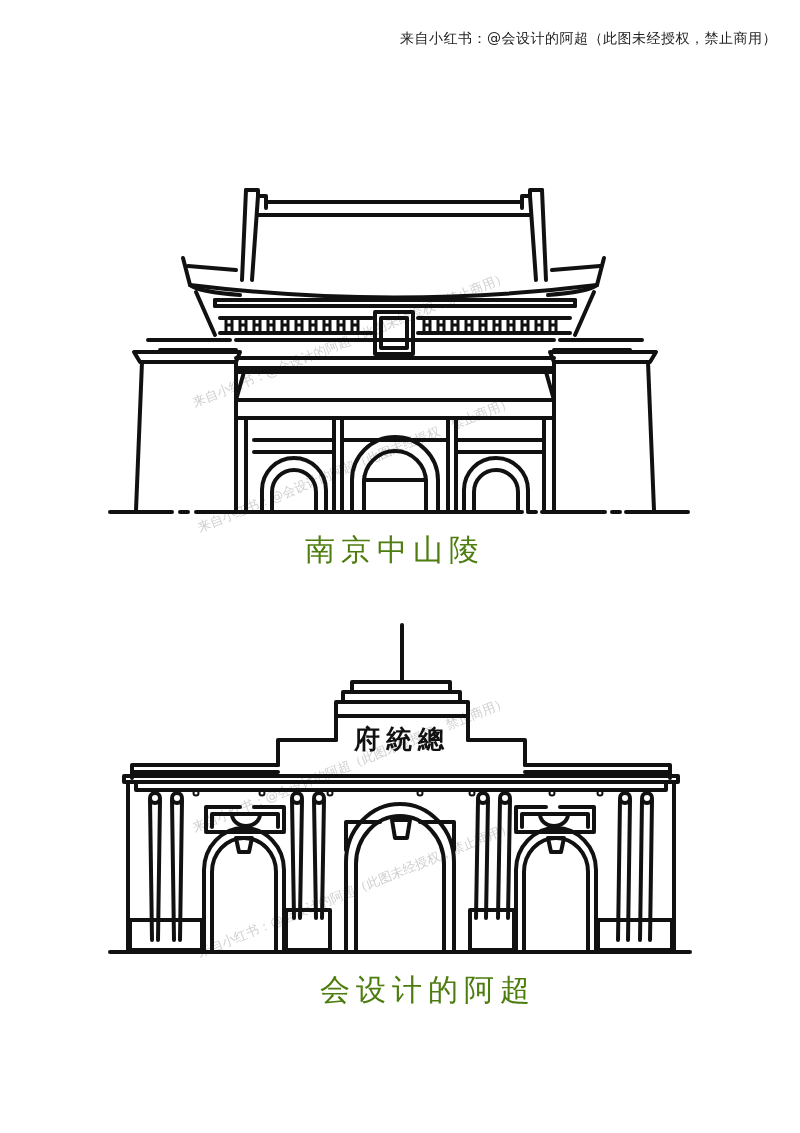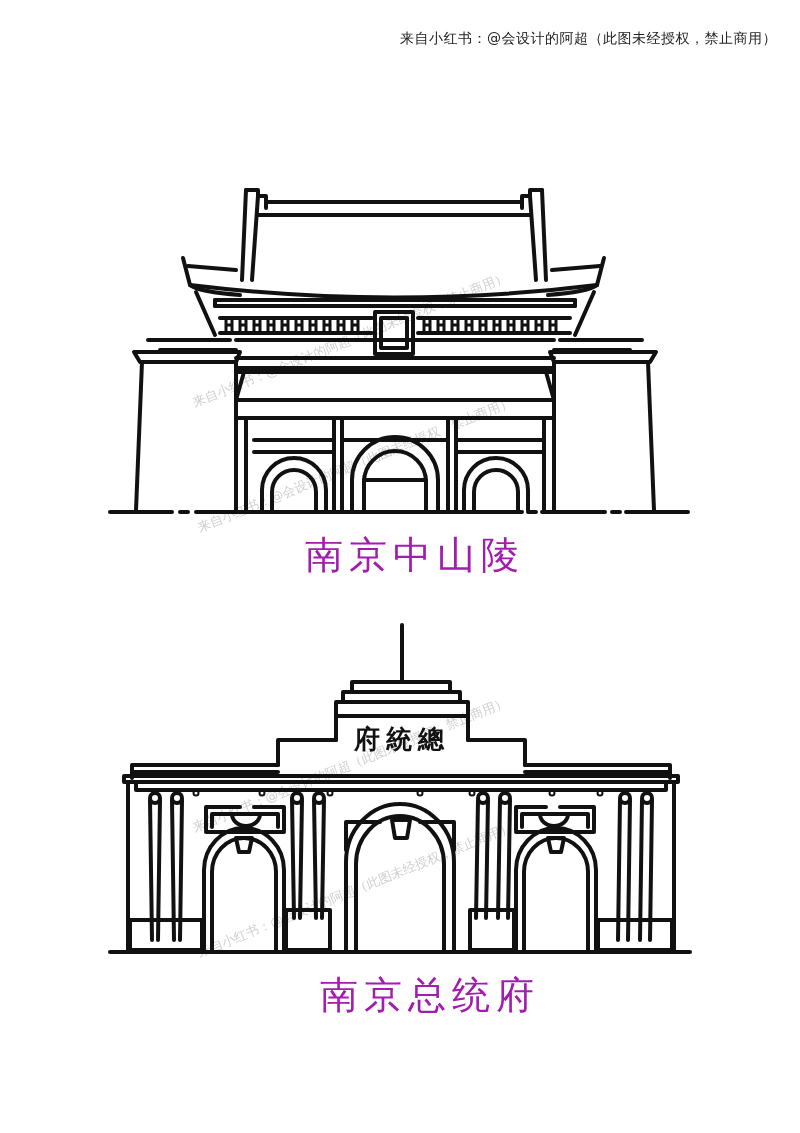--- a/index.html
+++ b/index.html
@@ -1,18 +1,18 @@
 <!DOCTYPE html>
 <html><head>
 <meta charset="utf-8">
 <style>
   html, body { margin:0; padding:0; background:#ffffff; }
   body { width:800px; height:1133px; position:relative; overflow:hidden; font-family:"DejaVu Sans", sans-serif; color:#111; }
   .watermark-top { position:absolute; top:30px; left:400px; font-size:14px; color:#222; white-space:nowrap; letter-spacing:0.5px; }
-  .caption { position:absolute; font-size:38px; color:#a21caf; white-space:nowrap; letter-spacing:6px; font-weight:normal; }
+  .caption { position:absolute; font-size:30px; color:#4d7c0f; white-space:nowrap; letter-spacing:6px; font-weight:normal; }
   .cap1 { top:530px; left:305px; }
   .cap2 { top:970px; left:320px; }
   svg { position:absolute; left:0; }
   .ghost { position:absolute; font-size:13px; color:#d0d0d0; white-space:nowrap; transform:rotate(-22deg); transform-origin:left top; }
 </style>
 </head>
 <body>
 
 <div class="watermark-top">来自小红书：@会设计的阿超（此图未经授权，禁止商用）</div>
 
@@ -189,13 +189,13 @@
     <circle cx="196" cy="193" r="2.5"></circle>
       <circle cx="262" cy="193" r="2.5"></circle>
     <circle cx="330" cy="193" r="2.5"></circle>
       <circle cx="420" cy="193" r="2.5"></circle>
     <circle cx="472" cy="193" r="2.5"></circle>
       <circle cx="552" cy="193" r="2.5"></circle>
     <circle cx="600" cy="193" r="2.5"></circle>
   </g>
   <text x="402" y="148" text-anchor="middle" font-family="DejaVu Sans, sans-serif" font-size="26" font-weight="bold" fill="#111" letter-spacing="6">府統總</text>
 </svg>
-<div class="caption cap2">南京总统府</div>
+<div class="caption cap2">会设计的阿超</div>
 
 </body></html>

